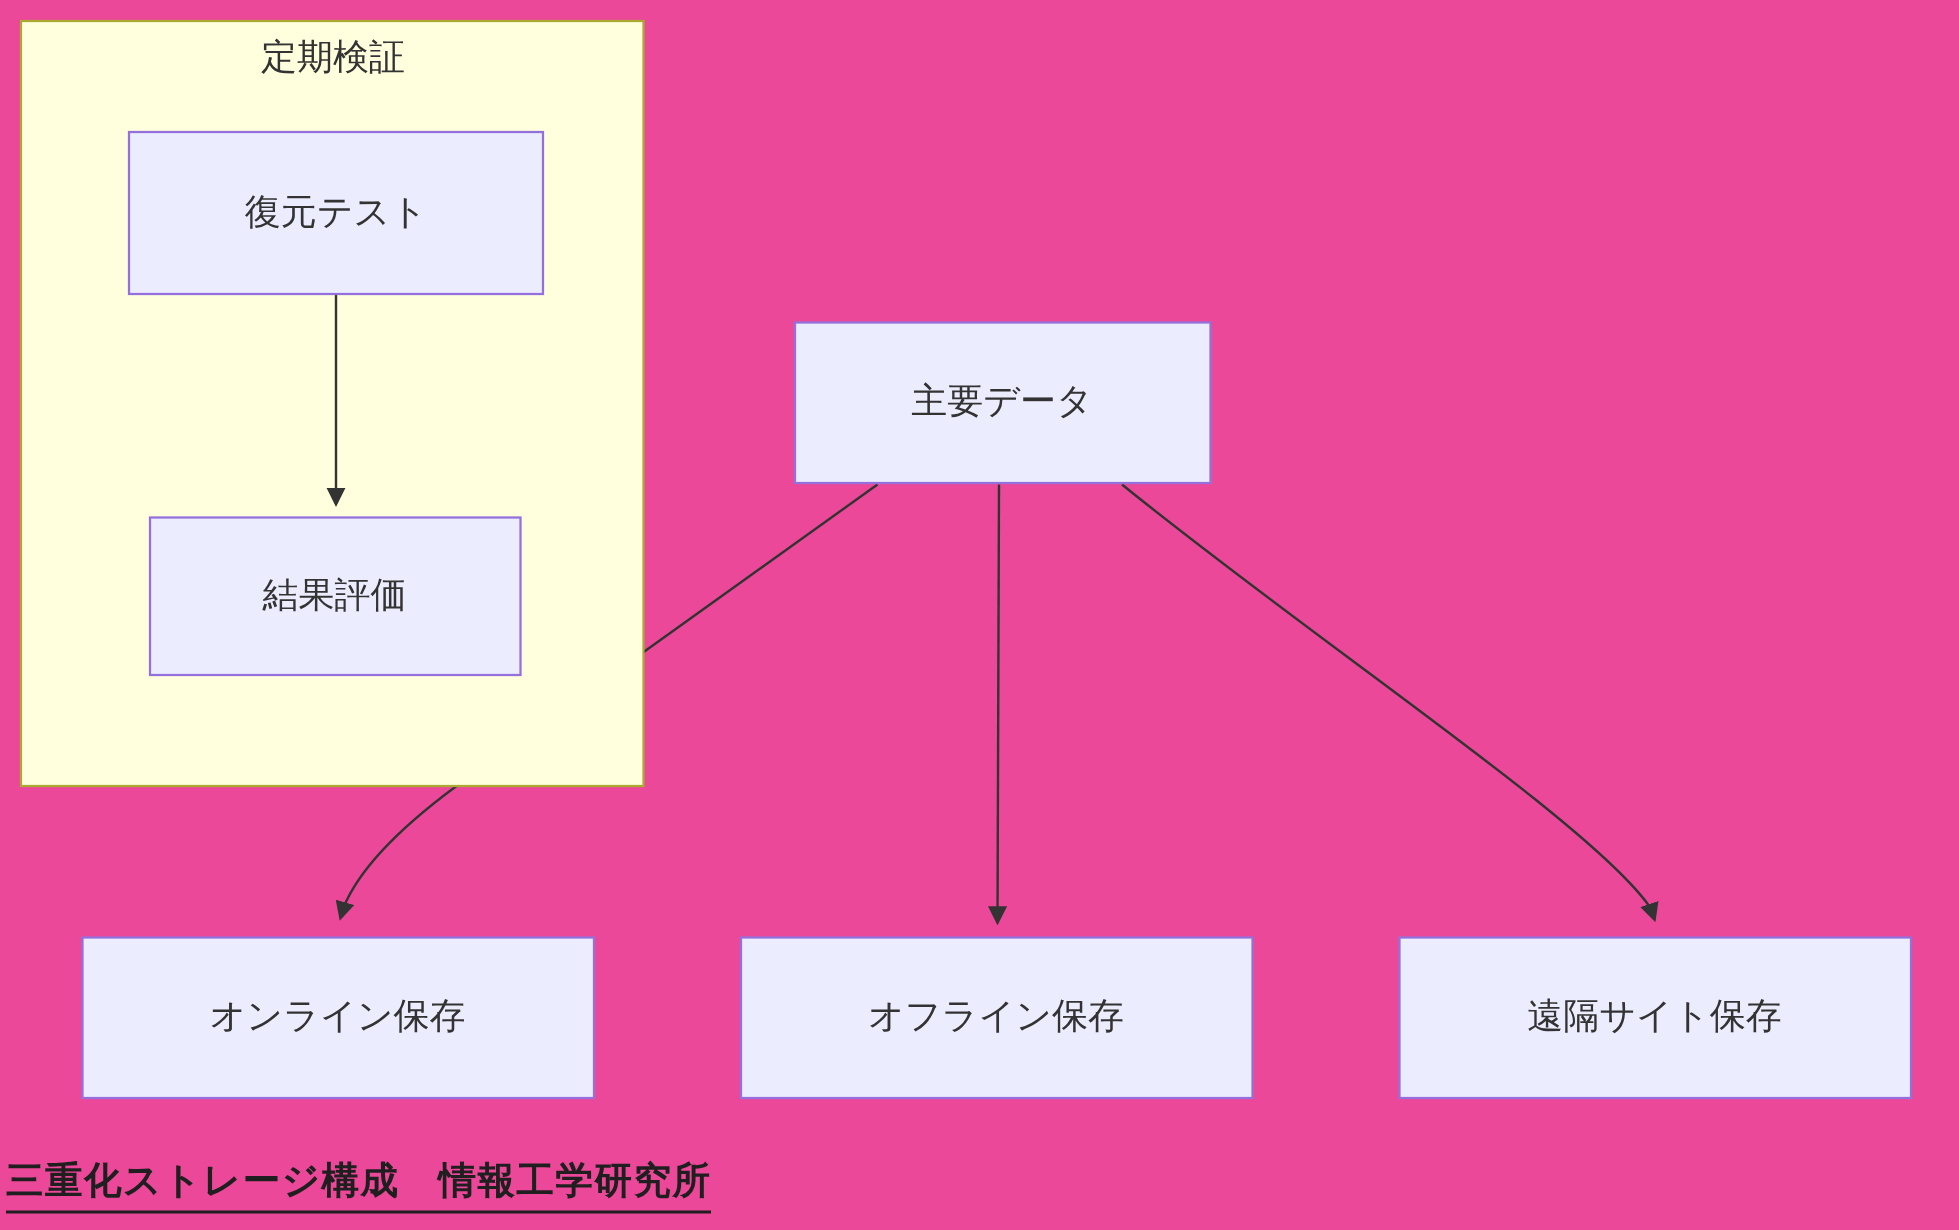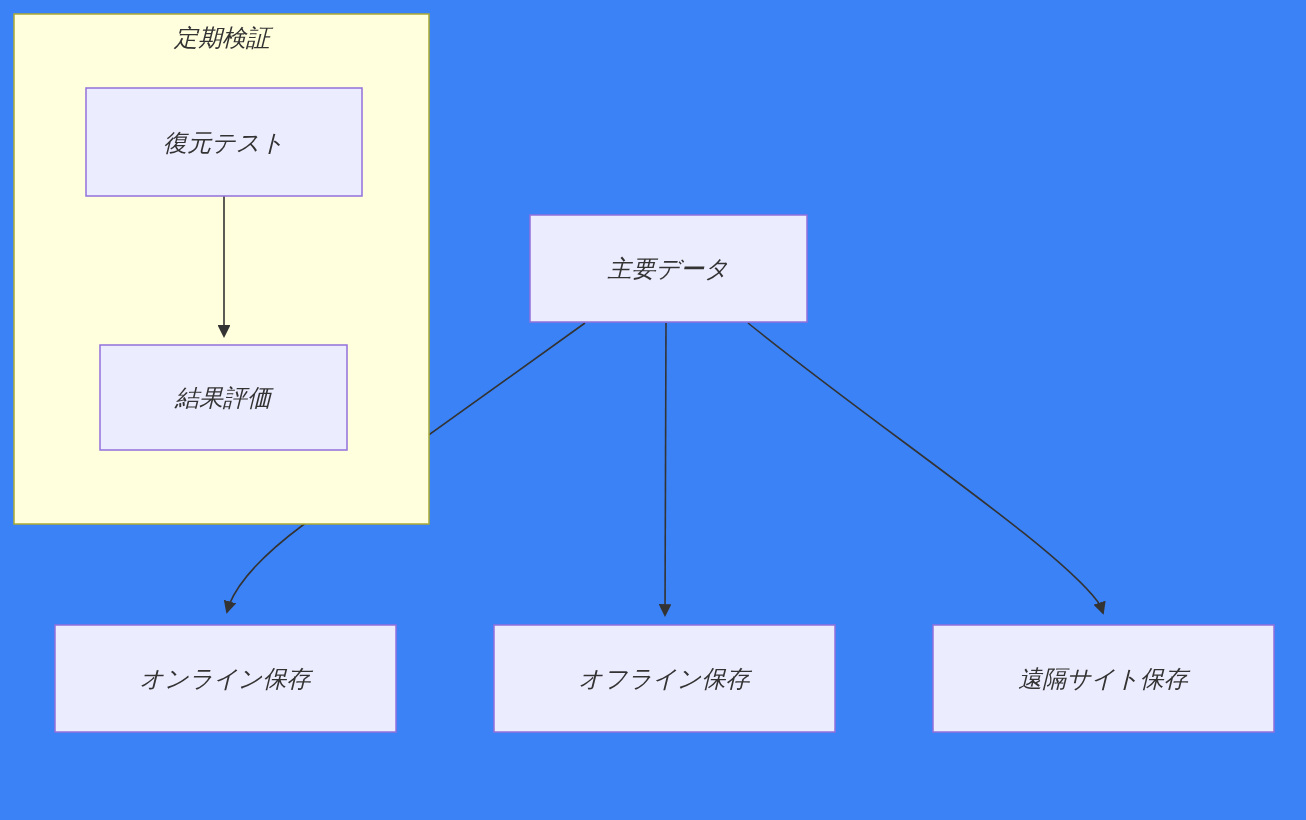--- a/index.html
+++ b/index.html
@@ -2,21 +2,21 @@
 <html><head>
 <meta charset="utf-8">
 <style>
   * { margin: 0; padding: 0; box-sizing: border-box; }
   html, body { background: #ffffff; }
   body {
     width: 1306px; height: 820px;
     font-family: "Liberation Sans", sans-serif;
     overflow: hidden;
   }
-  .canvas { position: relative; width: 1306px; height: 820px; background: #3b82f6; font-style: italic; }
+  .canvas { position: relative; width: 1306px; height: 820px; background: #ec4899; }
   .canvas > svg { position: absolute; top: 0; left: 0; display: block; }
 
   .cluster-rect { fill: #ffffde; stroke: #aaaa33; stroke-width: 1.5px; }
   .node-rect    { fill: #ECECFF; stroke: #9370DB; stroke-width: 1.5px; }
   .edge         { fill: none; stroke: #333333; stroke-width: 1.6px; }
 
   .cluster-label, .node-label {
     font-family: "Liberation Sans", sans-serif;
     font-size: 24px;
     fill: #333333;
@@ -86,14 +86,15 @@
       <text class="node-label" x="664" y="678">オフライン保存</text>
     </g>
 
     <g>
       <rect class="node-rect" x="933" y="625" width="341" height="107"></rect>
       <text class="node-label" x="1103" y="678">遠隔サイト保存</text>
     </g>
 
   </svg>
 
+  <div class="caption">三重化ストレージ構成　情報工学研究所</div>
 
 </div>
 
 </body></html>

